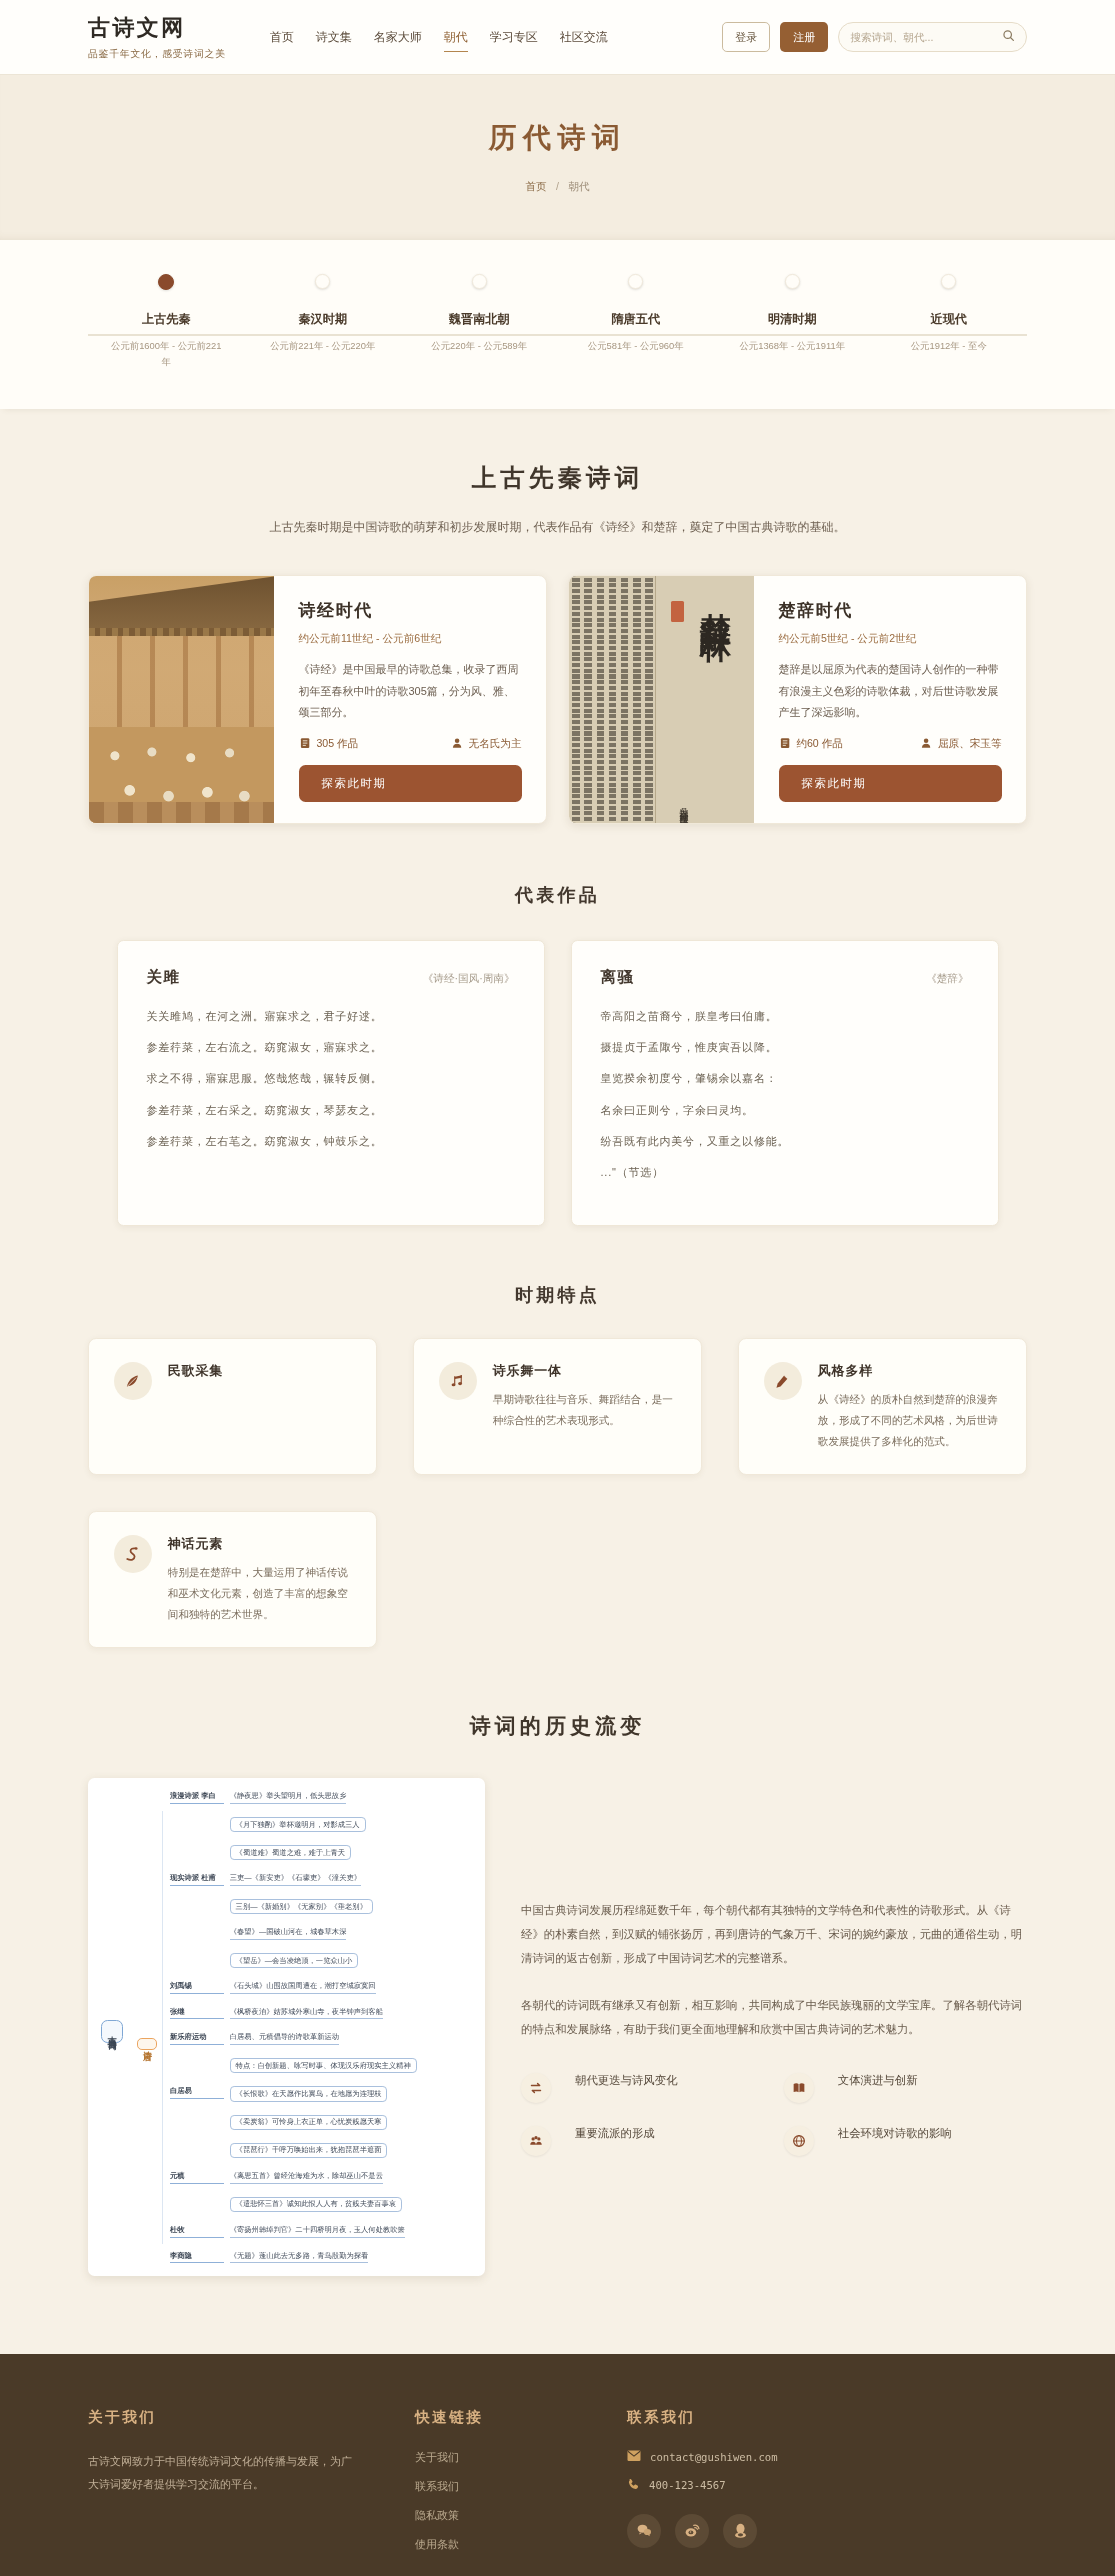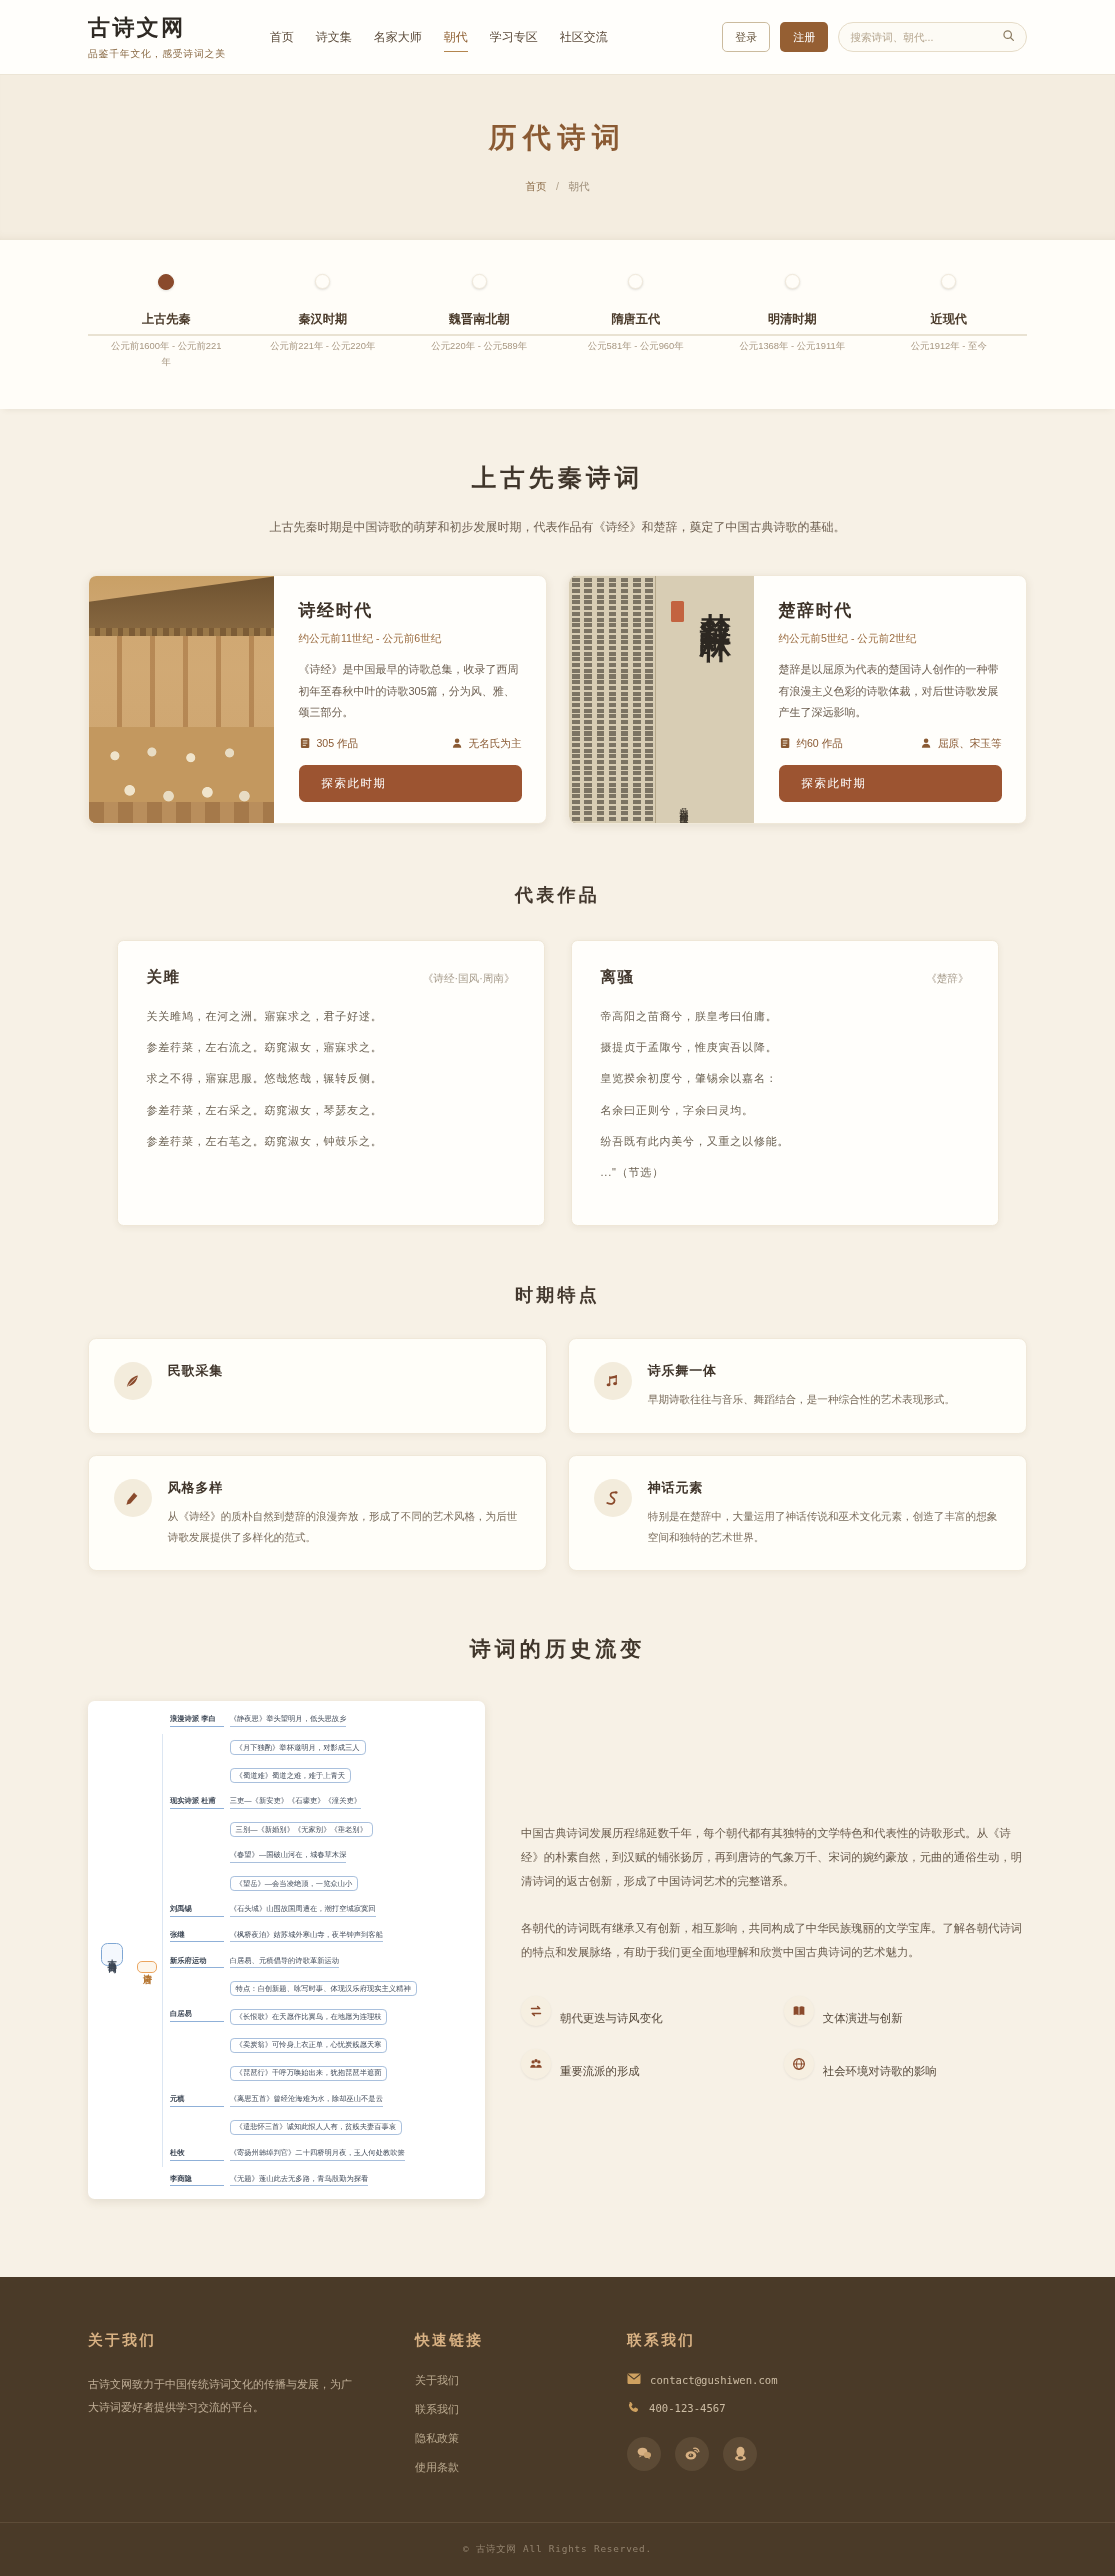--- a/index.html
+++ b/index.html
@@ -107,21 +107,21 @@
   .works-grid { width: 882px; margin: 33px auto 0; display: grid; grid-template-columns: 1fr 1fr; gap: 26px; }
   .w-card { background: #fffefb; border-radius: 6.5px; border: 0.8px solid #efe7d7;
             box-shadow: 0 1.6px 6.5px rgba(90,70,40,.07); padding: 26px 29px 29px; }
   .w-head { display: flex; justify-content: space-between; align-items: baseline; }
   .w-title { font-size: 15.5px; font-weight: 700; color: #43382e; letter-spacing: 1.6px; }
   .w-source { font-size: 10.6px; color: #a59a8a; }
   .w-lines { margin-top: 21px; }
   .w-line { font-size: 11px; color: #6b6152; margin-bottom: 16.3px; letter-spacing: 0.8px; }
 
   
-  .features-grid { margin-top: 31px; display: grid; grid-template-columns: 1fr 1fr; gap: 21px; }
+  .features-grid { margin-top: 31px; display: grid; grid-template-columns: 1fr 1fr 1fr; gap: 36px; }
   .f-card { display: flex; gap: 16.3px; background: #fffef9; border-radius: 8.2px; padding: 23px 24.5px;
             border: 0.8px solid #f0e8d9; box-shadow: 0 1.6px 6.5px rgba(90,70,40,.06); }
   .f-icon { width: 38px; height: 38px; border-radius: 50%; background: #f3ecdc; flex-shrink: 0;
             display: flex; align-items: center; justify-content: center; }
   .f-title { font-size: 13px; font-weight: 700; color: #3f342a; letter-spacing: 0.8px; }
   .f-desc { margin-top: 9px; font-size: 10.6px; color: #7a6c5c; line-height: 1.95; }
 
   
   .history-wrap { margin-top: 38px; display: flex; gap: 36px; align-items: center; }
   .mindmap-card { width: 397px; height: 498px; flex-shrink: 0; background: #fff; border-radius: 6.5px;
@@ -137,21 +137,21 @@
   .mm-rows::before { content: ""; position: absolute; left: -8.2px; top: 19.6px; bottom: 19.6px; width: 0.8px; background: #dce6f2; }
   .mm-row { display: flex; align-items: flex-start; gap: 5.7px; min-height: 11.4px; }
   .mm-b { flex-shrink: 0; width: 54px; color: #3c4654; font-weight: bold; font-size: 7.3px;
           border-bottom: 1.2px solid #8fb0d8; padding-bottom: 1.6px; }
   .mm-t { color: #414b5a; font-size: 7.3px; border-bottom: 0.8px solid #a9c0dd; padding-bottom: 1.6px; }
   .mm-t.box { border: 0.8px solid #a9c0dd; border-radius: 4.1px; padding: 1.6px 4.9px; }
   .history-text { flex: 1; }
   .h-para { font-size: 11.4px; color: #695b4c; line-height: 2.1; }
   .h-para + .h-para { margin-top: 23px; }
   .history-points { margin-top: 31px; display: grid; grid-template-columns: 1fr 1fr; row-gap: 23px; column-gap: 19.6px; }
-  .h-point { display: flex; align-items: flex-end; gap: 9px; font-size: 11.4px; color: #55483a; }
+  .h-point { display: flex; align-items: flex-start; gap: 24px; font-size: 11.4px; color: #55483a; }
   .h-picon { width: 30px; height: 30px; border-radius: 50%; background: #f6efe1; flex-shrink: 0;
              display: flex; align-items: center; justify-content: center; box-shadow: 0 0.8px 2.4px rgba(0,0,0,.07); }
 
   
   .site-footer { background: #4a3a28; margin-top: 78px; padding-top: 54px; }
   .footer-grid { display: grid; grid-template-columns: 327px 212px 1fr; }
   .ft-h { font-size: 14.7px; color: #d8b183; font-weight: bold; letter-spacing: 2.4px; }
   .ft-about { margin-top: 23px; font-size: 11px; line-height: 2.1; color: #c2b098; width: 269px; }
   .ft-links { margin-top: 23px; display: flex; flex-direction: column; gap: 14px; font-size: 11px; color: #bcab90; }
   .ft-contact-row { margin-top: 23px; display: flex; align-items: center; gap: 9px; font-size: 10.6px;

